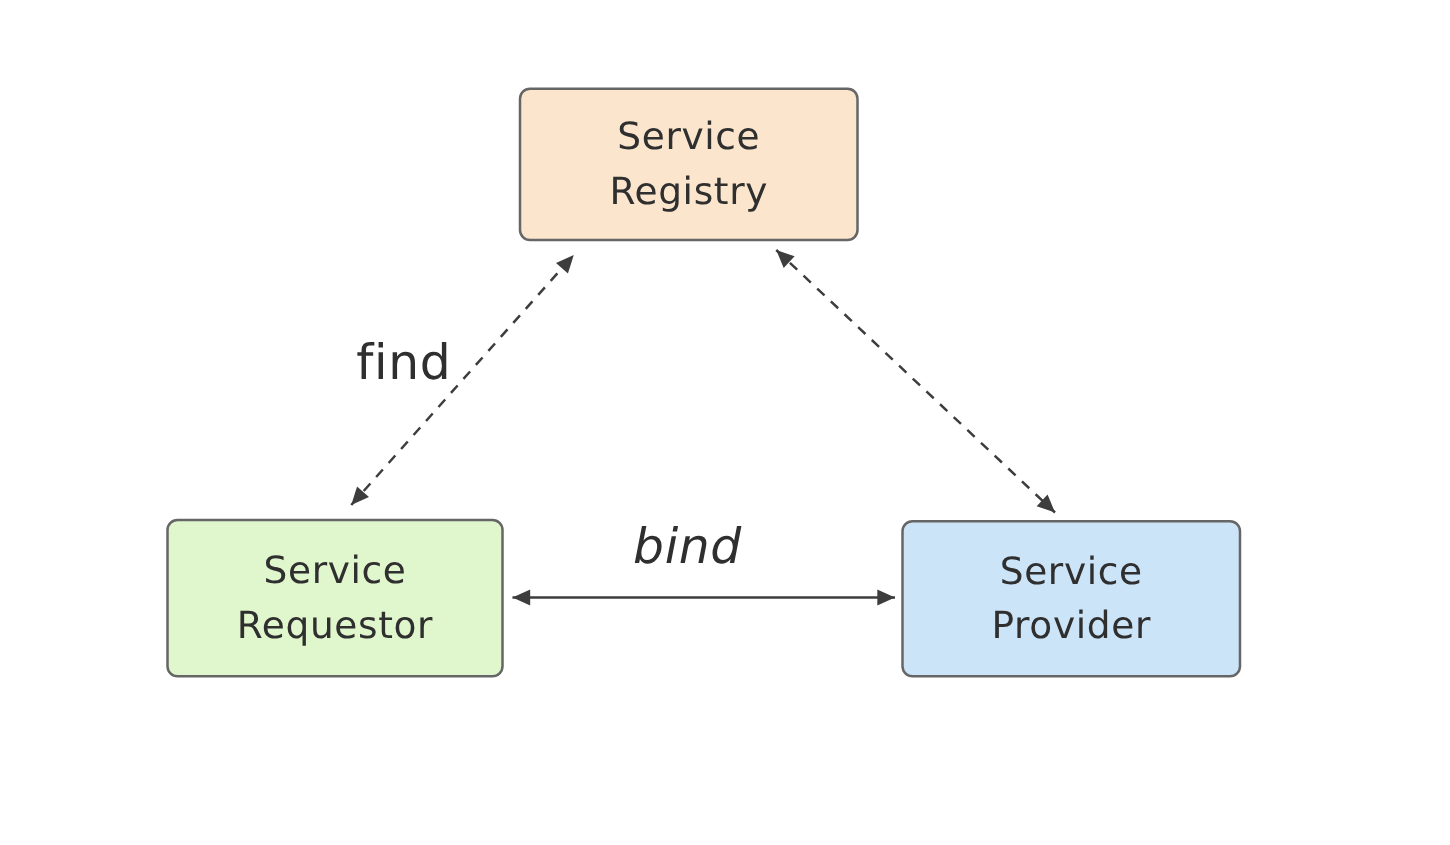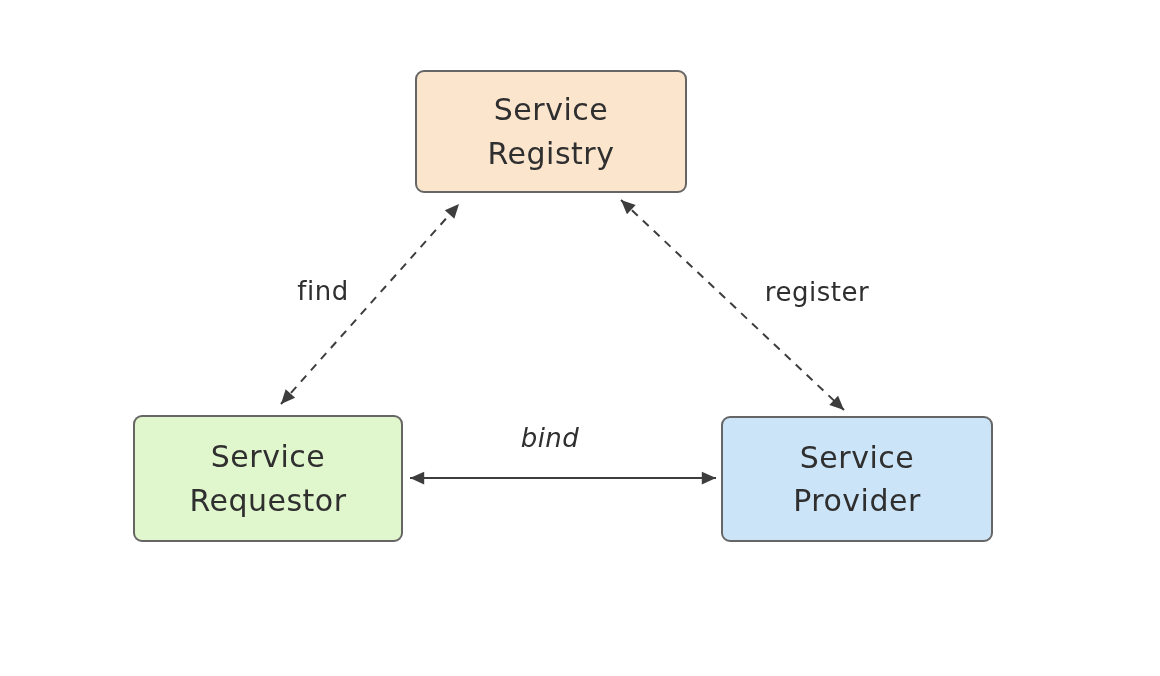--- a/index.html
+++ b/index.html
@@ -48,21 +48,21 @@
     line-height:1.45;
     color:var(--text-color);
     letter-spacing:0.5px;
   }
   .node-registry{left:415px;top:70px;width:272px;height:123px;}
   .node-requestor{left:133px;top:415px;width:270px;height:127px;}
   .node-provider{left:721px;top:416px;width:272px;height:126px;}
   .edge-label{
     position:absolute;
     transform:translate(-50%,-50%);
-    font-size:26px;
+    font-size:39px;
     color:var(--text-color);
     white-space:nowrap;
     letter-spacing:0.5px;
   }
   .edge-label-find{left:323px;top:291px;}
   .edge-label-register{left:817px;top:292px;}
   .edge-label-bind{left:550px;top:438px;font-style:italic;}
 </style>
 </head>
 <body>
@@ -84,17 +84,16 @@
 Registry</div>
 
   <div class="node node-requestor" style="background: rgb(224, 246, 204);">Service
 Requestor</div>
 
   <div class="node node-provider" style="background: rgb(204, 228, 247);">Service
 Provider</div>
 
   <div class="edge-label edge-label-find">find</div>
 
-  <div class="edge-label edge-label-register">register</div>
 
   <div class="edge-label edge-label-bind">bind</div>
 
 </div>
 
 </body></html>

